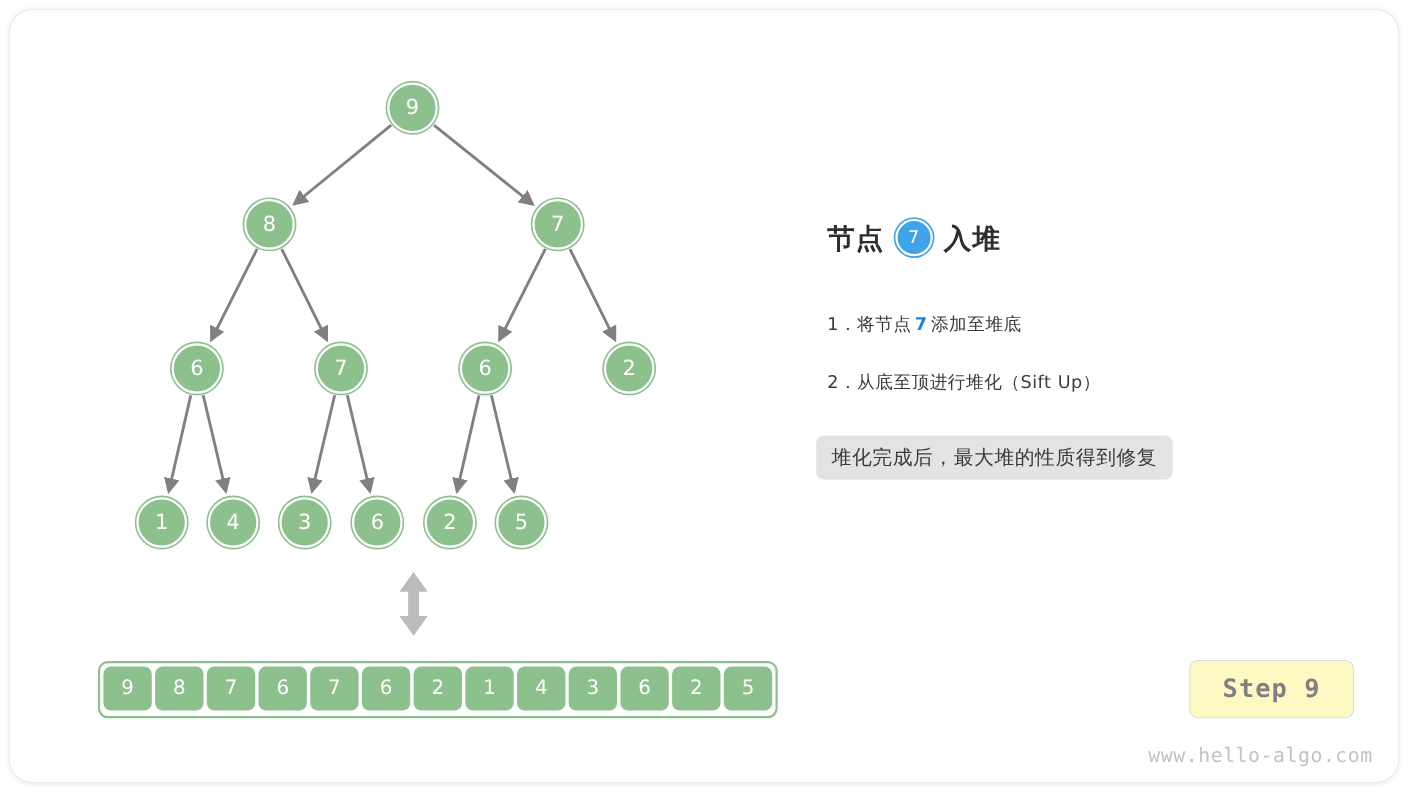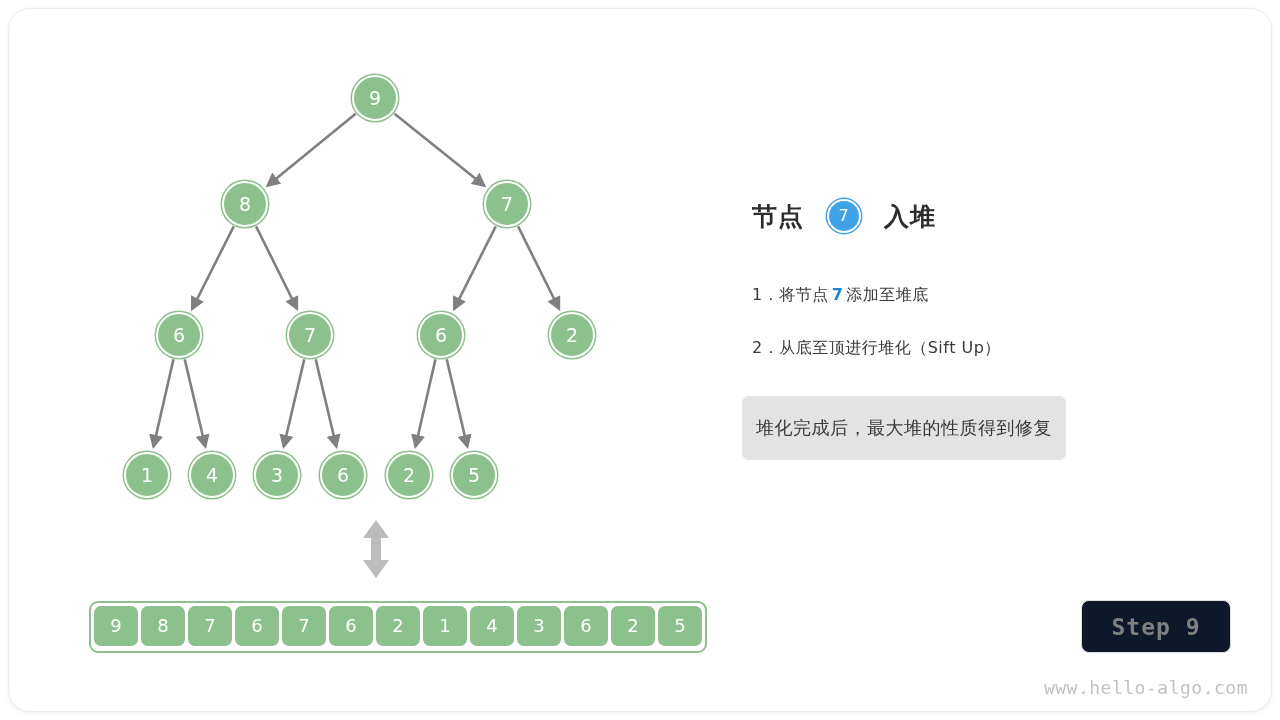--- a/index.html
+++ b/index.html
@@ -72,21 +72,21 @@
 
   
   #panel { position: absolute; left: 752px; top: 196px; width: 470px; }
 
   #panel-title {
     font-size: 25px;
     font-weight: bold;
     color: #2d2d2d;
     display: flex;
     align-items: center;
-    gap: 23px;
+    gap: 10px;
     height: 40px;
     letter-spacing: 1px;
   }
   .badge-blue {
     width: 34px; height: 34px;
     border-radius: 50%;
     background: #40a2e8;
     border: 2px solid #ffffff;
     box-shadow: 0 0 0 1.5px #40a2e8;
     color: #ffffff;
@@ -106,35 +106,35 @@
   }
   #step-1 { position: absolute; left: 0; top: 89px; }
   #step-2 { position: absolute; left: 0; top: 142px; }
   .hl-blue { color: #1a85d6; font-weight: bold; padding: 0 3px; }
 
   #note-box {
     position: absolute;
     left: -10px; top: 200px;
     background: #e3e3e3;
     border-radius: 7px;
-    padding: 20px 14px;
+    padding: 8px 14px;
     font-size: 18px;
     color: #3a3a3a;
     white-space: nowrap;
     letter-spacing: 0.5px;
   }
 
   
   #step-badge {
     position: absolute;
     left: 1081px; top: 600px;
     width: 150px; height: 53px;
     border: 1px solid #dcdcdc;
     border-radius: 8px;
-    background: #0f172a;
+    background: #fef9c3;
     color: #808080;
     font-family: "DejaVu Sans Mono", "Liberation Mono", monospace;
     font-size: 23px;
     font-weight: bold;
     display: flex; align-items: center; justify-content: center;
     letter-spacing: 1px;
   }
 
   
   #watermark {

